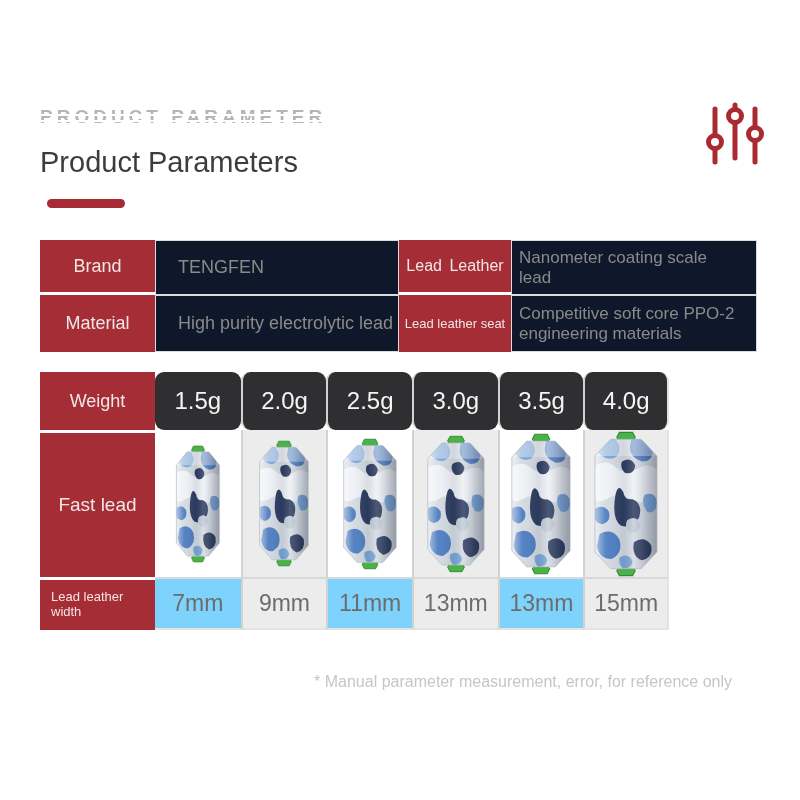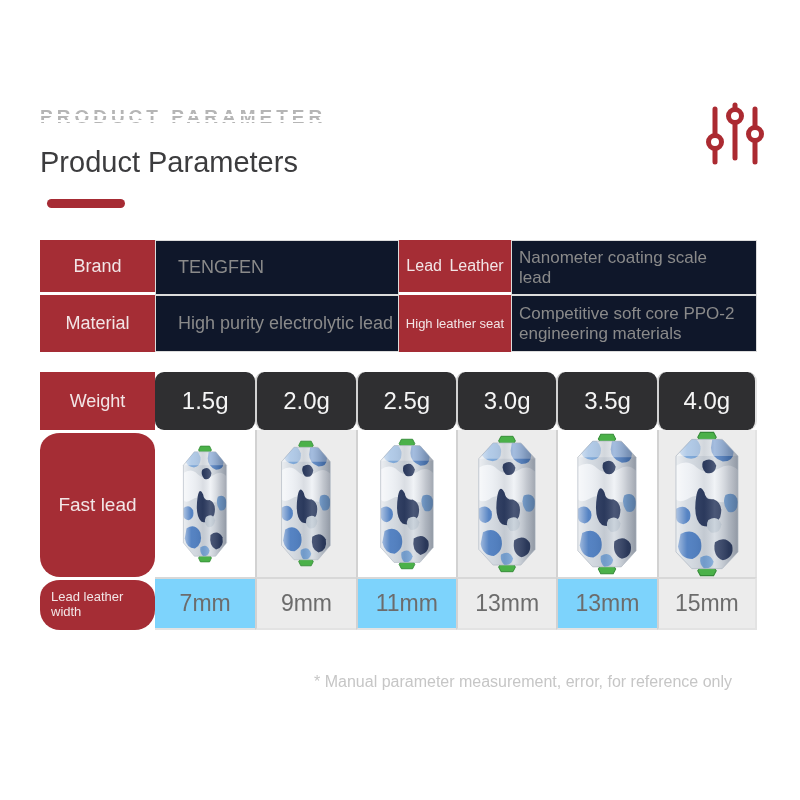--- a/index.html
+++ b/index.html
@@ -43,29 +43,29 @@
   .sp-label.small{font-size:13px;}
   .sp-value{
     background:#0f172a;border:1px solid #dcdcdc;color:#8a8a8a;
     display:flex;align-items:center;font-size:18px;line-height:1.15;
   }
   .sp-value.pad-l{padding-left:22px;}
   .sp-value.pad-s{padding-left:7px;font-size:17px;padding-right:15px;}
 
   
   .weight-grid{
-    position:absolute;left:40px;top:372px;width:717px;
+    position:absolute;left:40px;top:372px;width:629px;
     display:grid;grid-template-columns:115px repeat(6,1fr);
     grid-template-rows:58px 147px 53px;
   }
   .wt-label{
     background:#a52d35;color:#f2e5e6;display:flex;align-items:center;justify-content:center;
     text-align:center;
   }
-  .wt-label.rsep{border-top:3px solid #ffffff;border-radius:20px;}
+  .wt-label.rsep{border-top:3px solid #ffffff;}
   .wt-label.weight{font-size:18px;}
   .wt-label.fast{font-size:19px;}
   .wt-label.width{font-size:13px;justify-content:flex-start;padding-left:11px;line-height:1.15;text-align:left;}
   .wt-head{
     background:#2f2f31;color:#f5f5f5;font-size:24px;
     display:flex;align-items:center;justify-content:center;border-radius:9px;
   }
   .img-cell{
     background:#ffffff;display:flex;align-items:center;justify-content:center;
   }
@@ -154,21 +154,21 @@
   </svg>
 
   <div class="spec-table">
     <div class="sp-label big r1">Brand</div>
     <div class="sp-value pad-l">TENGFEN</div>
     <div class="sp-label mid r1">Lead Leather</div>
     <div class="sp-value pad-s">Nanometer coating scale lead</div>
 
     <div class="sp-label big">Material</div>
     <div class="sp-value pad-l">High purity electrolytic lead</div>
-    <div class="sp-label small">High leather seat</div>
+    <div class="sp-label small">Lead leather seat</div>
     <div class="sp-value pad-s">Competitive soft core PPO-2 engineering materials</div>
   </div>
 
   <div class="weight-grid">
 
     <div class="wt-label weight">Weight</div>
     <div class="wt-head">1.5g</div>
     <div class="wt-head vsep">2.0g</div>
     <div class="wt-head vsep">2.5g</div>
     <div class="wt-head vsep">3.0g</div>

